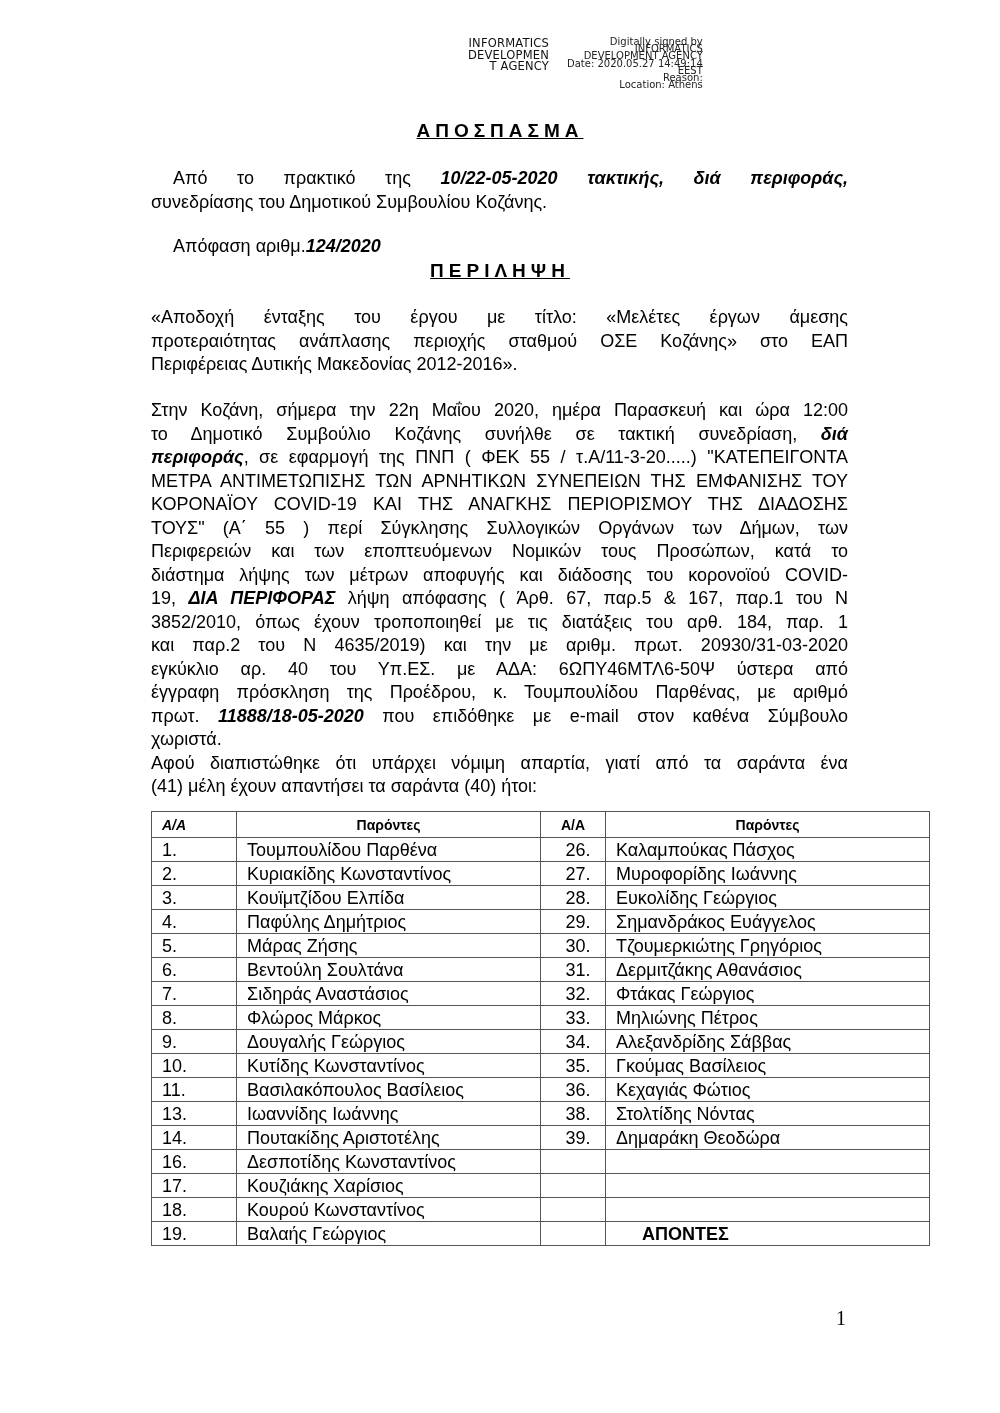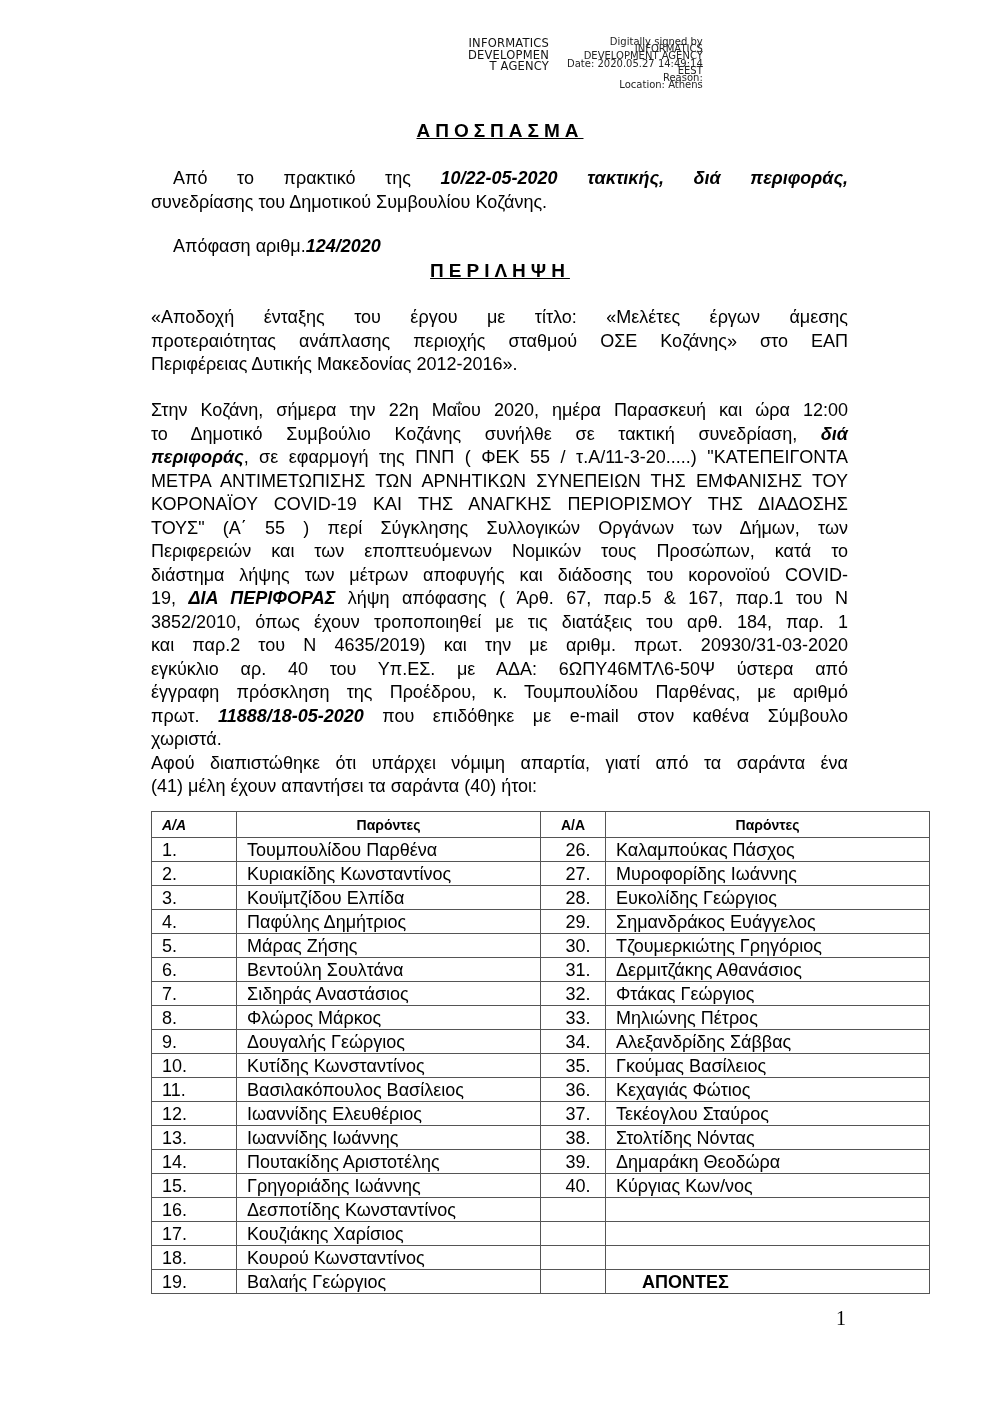--- a/index.html
+++ b/index.html
@@ -148,42 +148,30 @@
         <td class="c3">35.</td>
         <td class="c4">Γκούμας Βασίλειος</td>
       </tr>
   <tr>
         <td class="c1">11.</td>
         <td class="c2">Βασιλακόπουλος Βασίλειος</td>
         <td class="c3">36.</td>
         <td class="c4">Κεχαγιάς Φώτιος</td>
       </tr>
   <tr>
-        <td class="c1">12.</td>
-        <td class="c2">Ιωαννίδης  Ελευθέριος</td>
-        <td class="c3">37.</td>
-        <td class="c4">Τεκέογλου Σταύρος</td>
-      </tr>
-  <tr>
         <td class="c1">13.</td>
         <td class="c2">Ιωαννίδης Ιωάννης</td>
         <td class="c3">38.</td>
         <td class="c4">Στολτίδης Νόντας</td>
       </tr>
   <tr>
         <td class="c1">14.</td>
         <td class="c2">Πουτακίδης Αριστοτέλης</td>
         <td class="c3">39.</td>
         <td class="c4">Δημαράκη Θεοδώρα</td>
-      </tr>
-  <tr>
-        <td class="c1">15.</td>
-        <td class="c2">Γρηγοριάδης Ιωάννης</td>
-        <td class="c3">40.</td>
-        <td class="c4">Κύργιας Κων/νος</td>
       </tr>
   <tr>
         <td class="c1">16.</td>
         <td class="c2">Δεσποτίδης Κωνσταντίνος</td>
         <td class="c3"></td>
         <td class="c4"></td>
       </tr>
   <tr>
         <td class="c1">17.</td>
         <td class="c2">Κουζιάκης Χαρίσιος</td>

